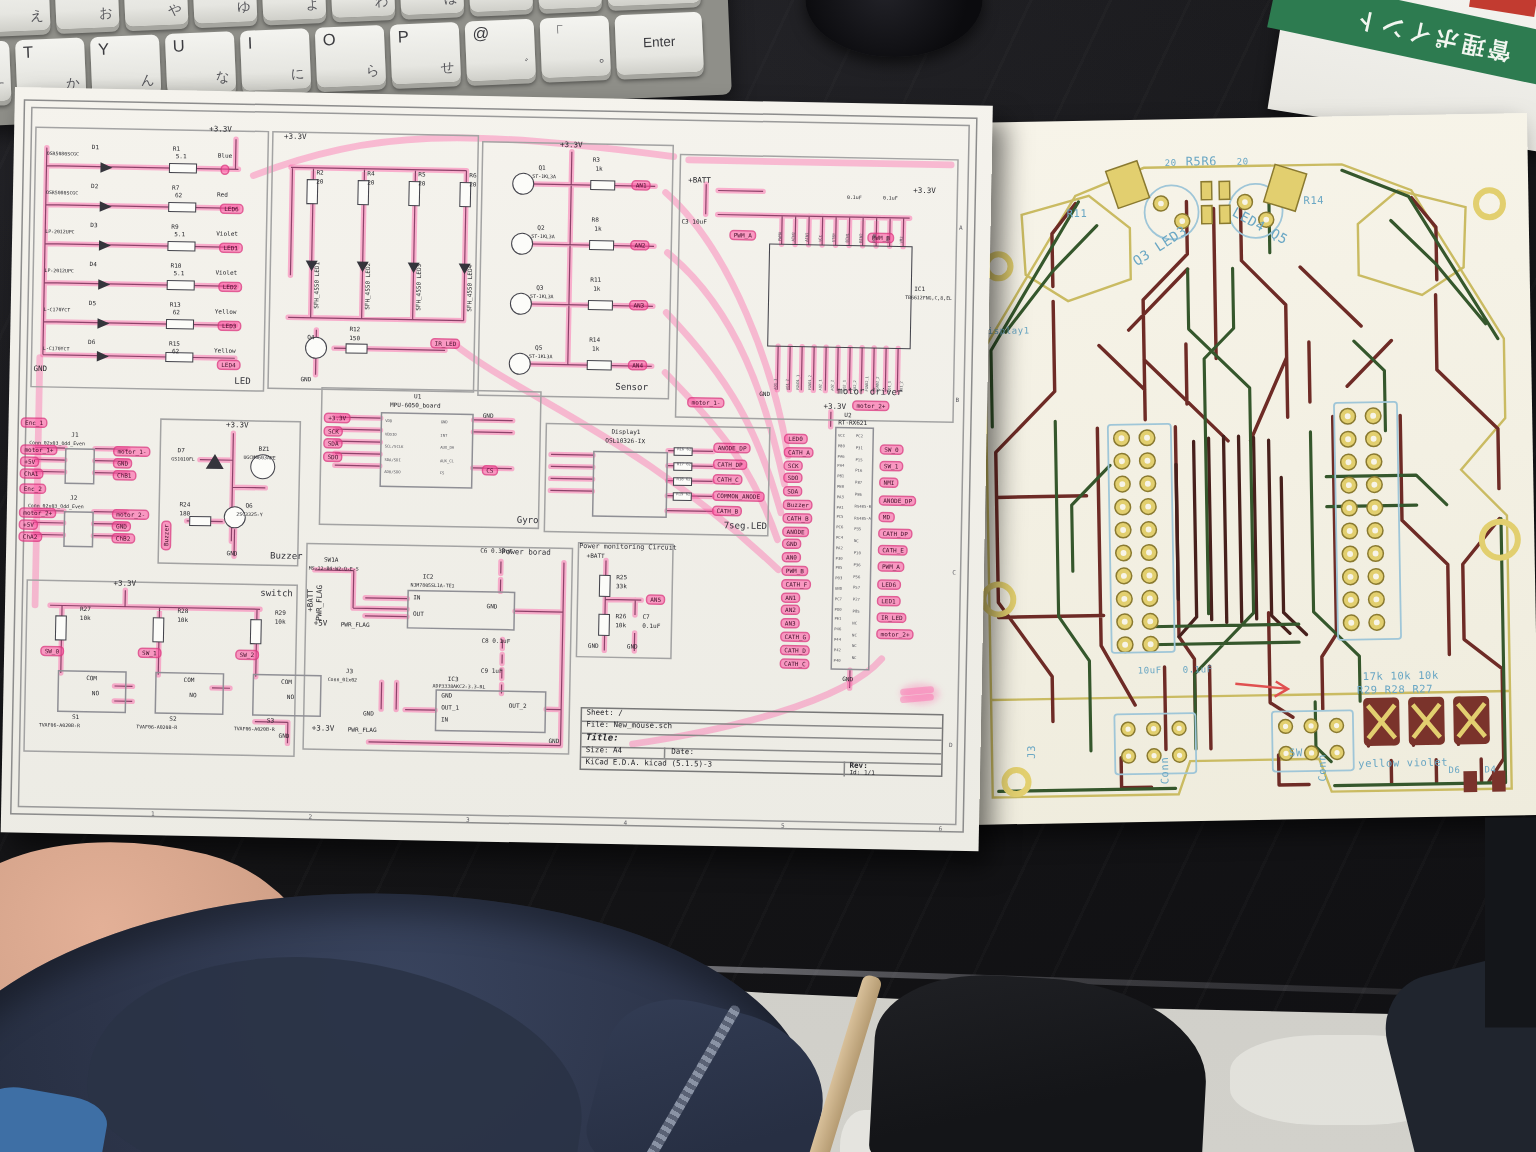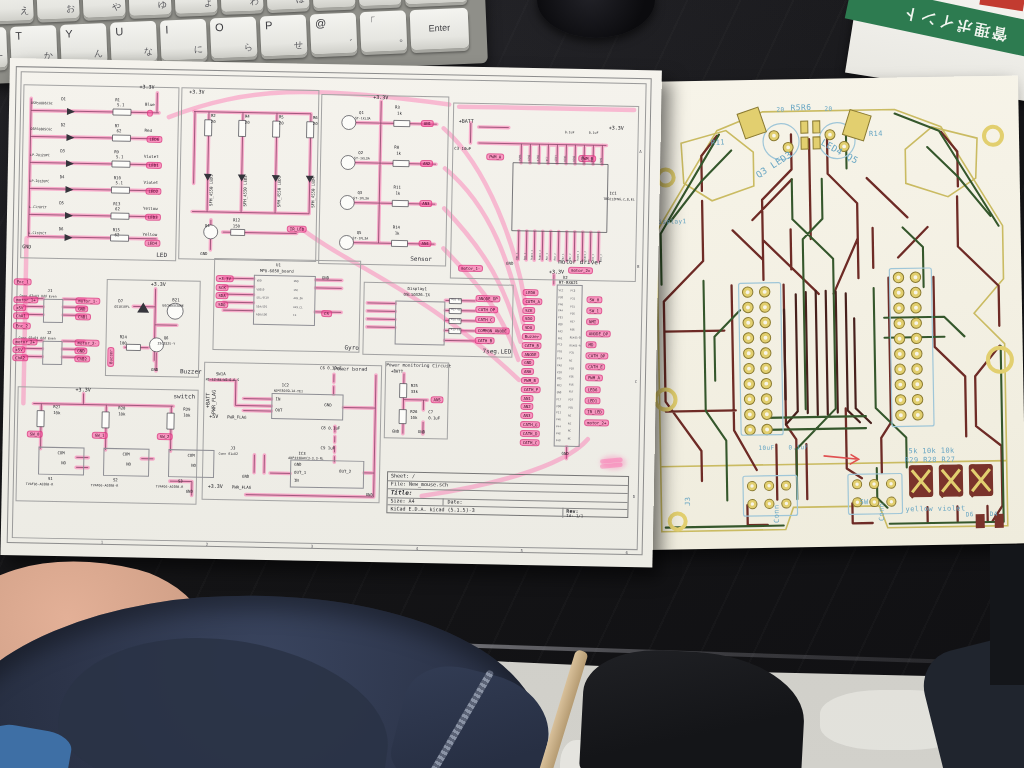--- a/index.html
+++ b/index.html
@@ -441,21 +441,21 @@
     <span class="silk" style="left:136px;top:26px;font-size:6px">20</span>
     <span class="silk" style="left:150px;top:24px;font-size:8px">R5R6</span>
     <span class="silk" style="left:184px;top:26px;font-size:6px">20</span>
     <span class="silk" style="left:70px;top:58px">R11</span>
     <span class="silk" style="left:228px;top:52px">R14</span>
     <span class="silk" style="left:112px;top:80px;font-size:9px;transform:rotate(-32deg)">Q3 LED3</span>
     <span class="silk" style="left:178px;top:68px;font-size:9px;transform:rotate(30deg)">LED4 Q5</span>
     <span class="silk" style="left:12px;top:136px;font-size:6px">display1</span>
     <span class="silk" style="left:112px;top:364px;font-size:6px">10uF</span>
     <span class="silk" style="left:142px;top:364px;font-size:6px">0.1uF</span>
-    <span class="silk" style="left:262px;top:370px">5k 10k 10k</span>
+    <span class="silk" style="left:262px;top:370px">17k 10k 10k</span>
     <span class="silk" style="left:258px;top:379px">R29 R28 R27</span>
     <span class="silk" style="left:120px;top:430px;transform:rotate(-90deg)">Conn</span>
     <span class="silk" style="left:225px;top:430px;transform:rotate(-90deg)">Conn</span>
     <span class="silk" style="left:36px;top:416px;transform:rotate(-90deg)">J3</span>
     <span class="silk" style="left:212px;top:420px">SW</span>
     <span class="silk" style="left:258px;top:428px">yellow violet</span>
     <span class="silk" style="left:318px;top:434px;font-size:6px">D6</span>
     <span class="silk" style="left:342px;top:434px;font-size:6px">D4</span>
   </div>
 

